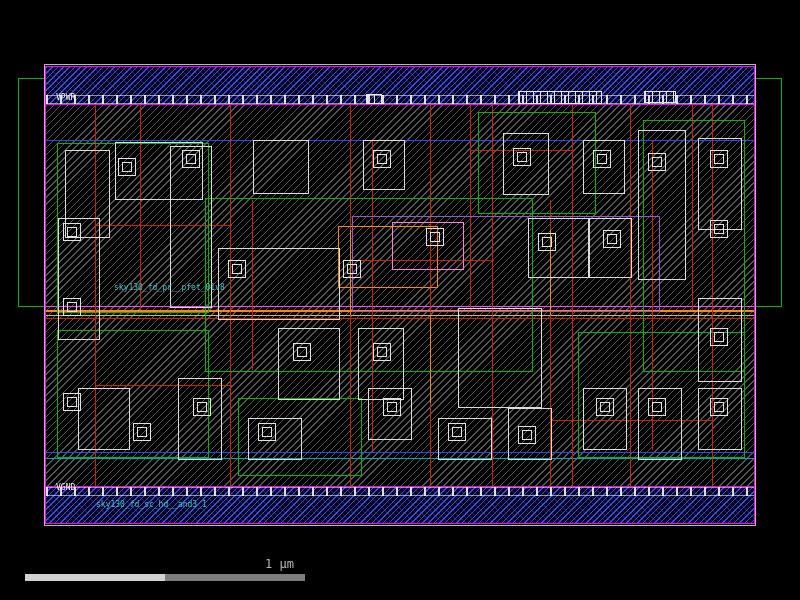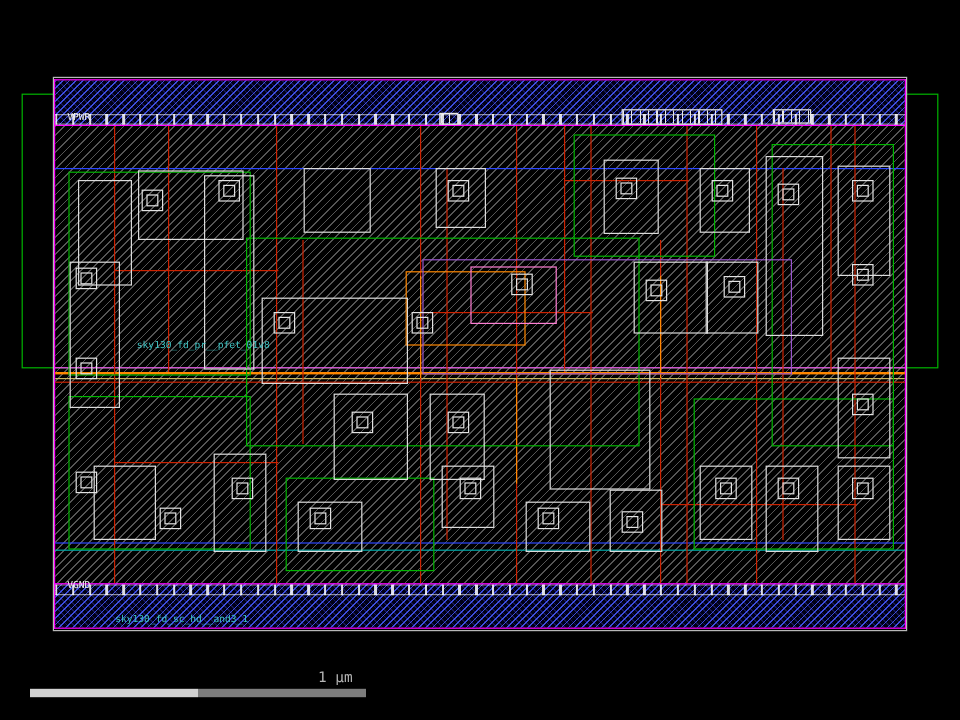--- a/index.html
+++ b/index.html
@@ -16,21 +16,21 @@
   .via-array{border:1px solid #e8e8e8;
     background-image:repeating-linear-gradient(90deg,#e8e8e8 0 1px,transparent 1px 7px);}
   .contact{border:1px solid #e2e2e2;display:flex;align-items:center;justify-content:center;}
   .contact > i{display:block;width:8px;height:8px;border:1px solid #e2e2e2;}
   .lbl{position:absolute;z-index:10;font-size:8px;line-height:9px;letter-spacing:0px;white-space:pre;}
   .lbl.rail{color:#f2f2f2;}
   .lbl.cyan{color:#3fc4c4;}
   .vpwr{left:56px;top:93px;}
   .vgnd{left:56px;top:483px;}
   .midlbl{left:114px;top:283px;}
-  .botlbl{left:96px;top:511px;}
+  .botlbl{left:96px;top:500px;}
   .scalebar{position:absolute;left:25px;top:574px;width:280px;height:7px;}
   .scalebar .seg1{position:absolute;left:0;top:0;width:140px;height:7px;background:#d2d2d2;}
   .scalebar .seg2{position:absolute;left:140px;top:0;width:140px;height:7px;background:#7d7d7d;}
   .scale-label{position:absolute;left:240px;top:-17px;color:#b4b4b4;font-size:12px;}
 </style>
 </head>
 <body>
 
 <div class="stage">
   <div class="canvas">

